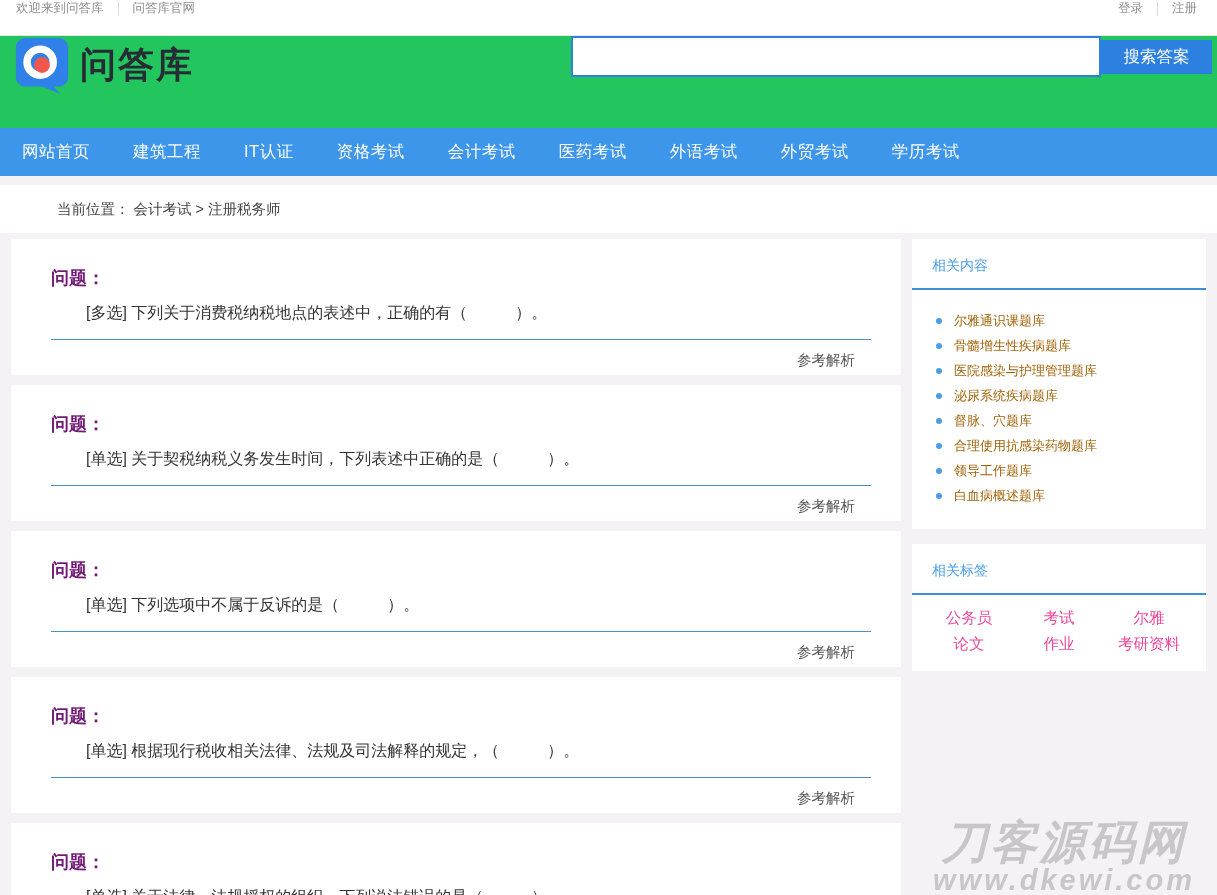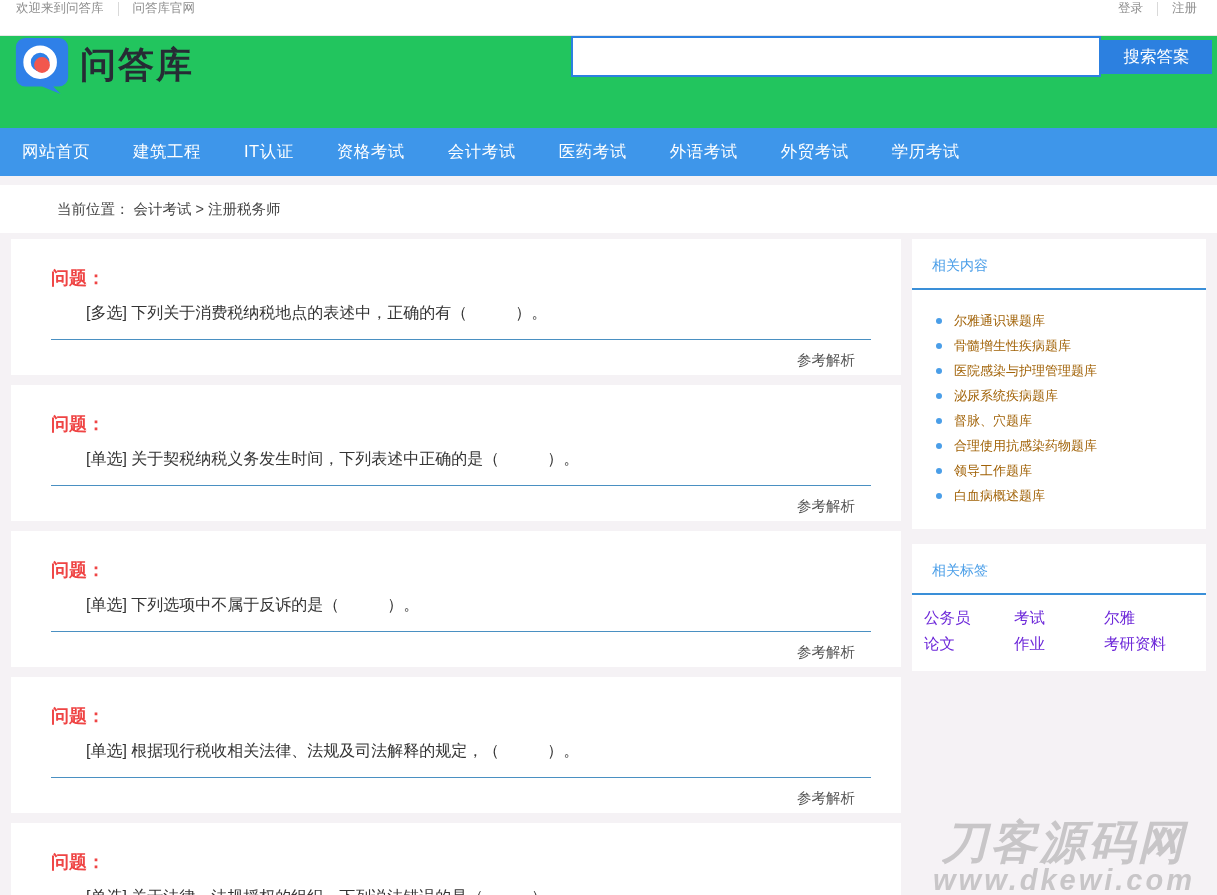--- a/index.html
+++ b/index.html
@@ -74,21 +74,21 @@
     align-items: flex-start;
   }
   .content { width: 890px; }
   .sidebar { width: 294px; }
 
   
   .card {
     background: #fff; height: 136px; margin-bottom: 10px;
     padding: 27px 30px 0 40px;
   }
-  .q-label { font-size: 18px; font-weight: bold; color: #ef4444; }
+  .q-label { font-size: 18px; font-weight: bold; color: #701a75; }
   .q-text { margin-top: 13px; padding-left: 35px; font-size: 16px; color: #333; }
   .q-line { margin-top: 15px; border-top: 1px solid var(--line-blue); }
   .q-analysis-row { text-align: right; margin-top: 11px; padding-right: 16px; }
   .q-analysis { font-size: 14.5px; color: #555; }
 
   
   .side-box { background: #fff; }
   .side-title {
     padding: 18px 0 13px 20px;
     font-size: 14px; color: var(--accent-blue);
@@ -102,21 +102,21 @@
     width: 6px; height: 6px; border-radius: 50%;
     background: var(--accent-blue); margin-right: 12px; flex: 0 0 auto;
   }
   .side-item a { font-size: 13px; color: #a16207; }
   .tags-box { margin-top: 15px; }
   .tags-grid {
     display: grid; grid-template-columns: repeat(3, 1fr);
     padding: 10px 12px 14px 12px;
   }
   .tag {
-    font-size: 15.5px; color: #6d28d9; line-height: 26px;
+    text-align: center; font-size: 15.5px; color: #ec4899; line-height: 26px;
   }
 
   
   .watermark {
     position: absolute; right: 22px; bottom: 0;
     text-align: center; pointer-events: none; z-index: 5;
     color: #c8c6c8; font-style: italic; font-weight: bold;
   }
   .wm-line1 { font-size: 46px; line-height: 46px; letter-spacing: 3px; }
   .wm-line2 { font-size: 29px; line-height: 30px; letter-spacing: 3px; font-style: italic; }

